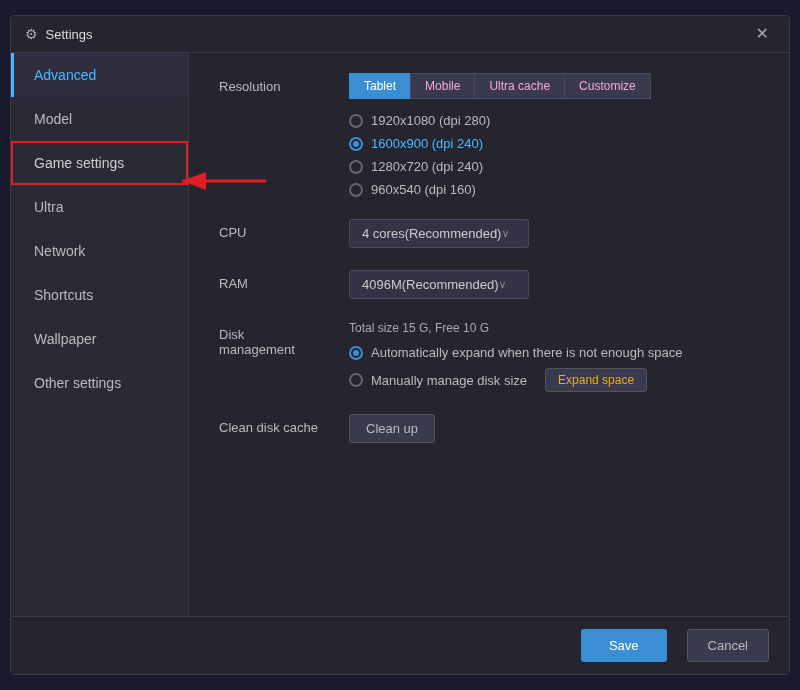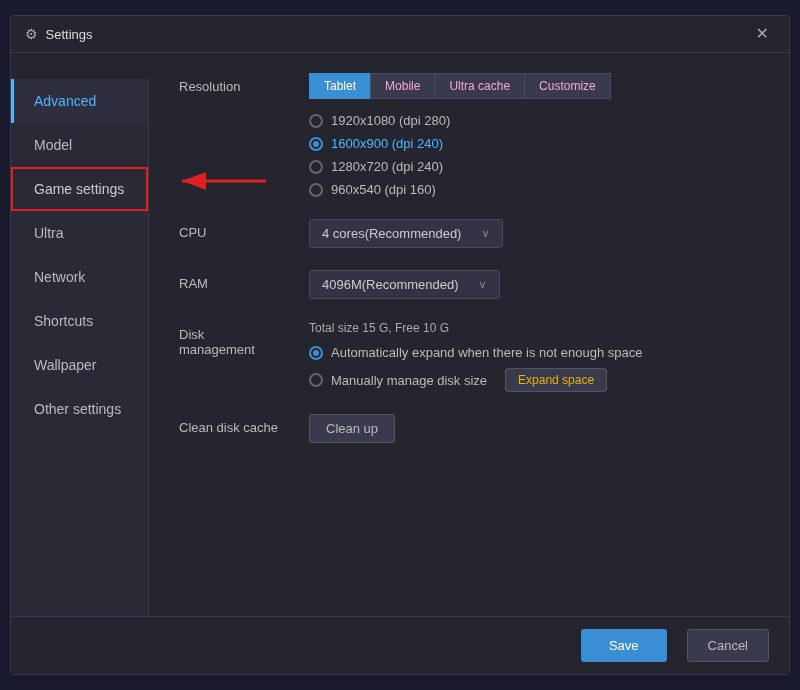--- a/index.html
+++ b/index.html
@@ -53,26 +53,25 @@
       font-size: 16px;
       line-height: 1;
       padding: 2px 6px;
     }
     .content-area {
       display: flex;
       flex: 1;
       overflow: hidden;
     }
     .sidebar {
-      width: 138px;
+      width: 178px;
       background: #2a2a36;
       display: flex;
       flex-direction: column;
       border-right: 1px solid #3a3a4a;
-      margin-top: 26px;
     }
     .sidebar-item {
       padding: 14px 20px;
       cursor: pointer;
       font-size: 14px;
       color: #bbb;
       border-left: 3px solid transparent;
     }
     .sidebar-item.active {
       color: #4db8ff;
@@ -166,21 +165,20 @@
     .dropdown {
       background: #333345;
       border: 1px solid #4a4a5e;
       border-radius: 3px;
       padding: 6px 12px;
       font-size: 13px;
       color: #ccc;
       cursor: pointer;
       display: inline-flex;
       align-items: center;
-      gap: 20px;
       min-width: 180px;
     }
     .dropdown-arrow {
       color: #888;
       font-size: 11px;
     }
     
     .disk-info {
       font-size: 12px;
       color: #aaa;

